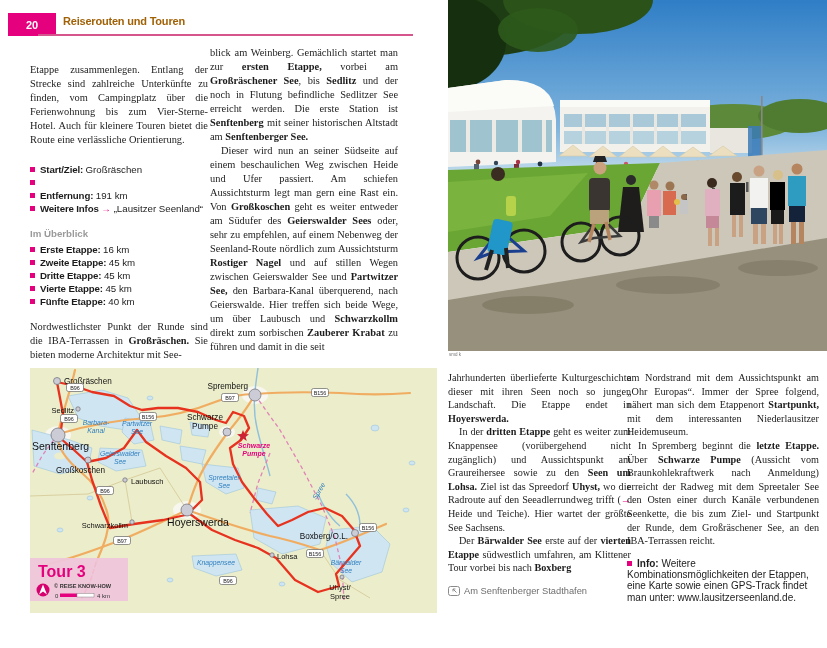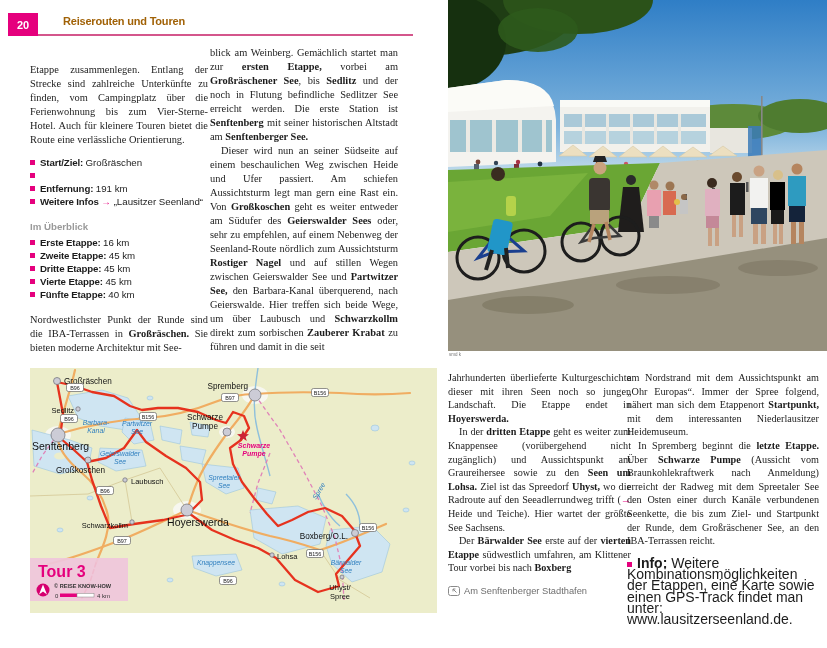--- a/index.html
+++ b/index.html
@@ -1,54 +1,54 @@
 <!DOCTYPE html>
 <html><head>
 <meta charset="utf-8">
 <style>
   html,body{margin:0;padding:0;background:#fff;}
   .page{position:relative;width:827px;height:648px;background:#fff;overflow:hidden;
         font-family:"Liberation Serif",serif;color:#1c1c1c;}
   
-  .pagenum{position:absolute;left:8px;top:13px;width:30px;height:23px;background:#e5007d;
+  .pagenum{position:absolute;left:8px;top:13px;width:48px;height:23px;background:#e5007d;
            color:#fff;font-family:"Liberation Sans",sans-serif;font-weight:bold;font-size:11px;
            display:flex;align-items:center;justify-content:center;}
   .section-title{position:absolute;left:63px;top:15px;font-family:"Liberation Sans",sans-serif;
            font-weight:bold;font-size:11px;letter-spacing:-0.2px;color:#a16207;}
   .header-rule{position:absolute;left:38px;top:34px;width:375px;height:2px;background:#d4568c;}
   
   .col{position:absolute;font-size:10.4px;line-height:14px;text-align:justify;}
   #col1{left:30px;top:63px;width:178px;}
   #col2{left:210px;top:46px;width:188px;}
   #col3{left:448px;top:371px;width:183px;font-size:10.2px;line-height:13.6px;}
   #col4{left:627px;top:371px;width:192px;font-size:10.2px;line-height:13.6px;}
   .col p{margin:0;}
   .indent{text-indent:11px;}
   .mt{margin-top:12px !important;}
   .rb{font-weight:bold;}
   .rc{color:#e5007d;}
   
-  .factlist{margin-top:9px;font-family:"Liberation Sans",sans-serif;font-size:9.7px;
+  .factlist{margin-top:16px;font-family:"Liberation Sans",sans-serif;font-size:9.7px;
             line-height:13px;text-align:left;}
   .fact{margin:0;}
   .sq{display:inline-block;width:5px;height:5px;background:#e5007d;margin-right:5px;vertical-align:1px;}
   .fact .rb{letter-spacing:-0.15px;}
   .ovtitle{margin:12px 0 2px 0;font-family:"Liberation Sans",sans-serif;font-weight:bold;
            font-size:9.7px;color:#9a9a9a;text-align:left;}
   
   .photo{position:absolute;left:448px;top:0;width:379px;height:351px;}
   .photo-credit{position:absolute;left:449px;top:352px;font-family:"Liberation Sans",sans-serif;
            font-size:4.5px;color:#777;}
   
   .map{position:absolute;left:30px;top:368px;width:407px;height:245px;}
   
   .caption{position:absolute;left:448px;top:586px;display:flex;align-items:center;gap:4px;
            font-family:"Liberation Sans",sans-serif;font-size:9.3px;color:#6e6e6e;}
   
-  .note{margin-top:10px;font-family:"Liberation Sans",sans-serif;font-size:14px;
+  .note{margin-top:10px;font-family:"Liberation Sans",sans-serif;font-size:10px;
         line-height:11.3px;text-align:left;}
   
   .tlabel{font-family:"Liberation Sans",sans-serif;font-size:7.5px;fill:#111;}
   .tlabel-md{font-family:"Liberation Sans",sans-serif;font-size:8.2px;fill:#111;}
   .tlabel-lg{font-family:"Liberation Sans",sans-serif;font-size:10.5px;fill:#111;}
   .wlabel{font-family:"Liberation Sans",sans-serif;font-size:6.8px;font-style:italic;fill:#2f7fbe;}
   .badge-t{font-family:"Liberation Sans",sans-serif;font-size:5.4px;fill:#222;}
   .poi-t{font-family:"Liberation Sans",sans-serif;font-size:7px;font-style:italic;font-weight:bold;fill:#e5007d;}
   .tourlabel{font-family:"Liberation Sans",sans-serif;font-size:16px;font-weight:bold;fill:#e5007d;}
   .copy-t{font-family:"Liberation Sans",sans-serif;font-size:5.6px;font-weight:bold;fill:#333;}

